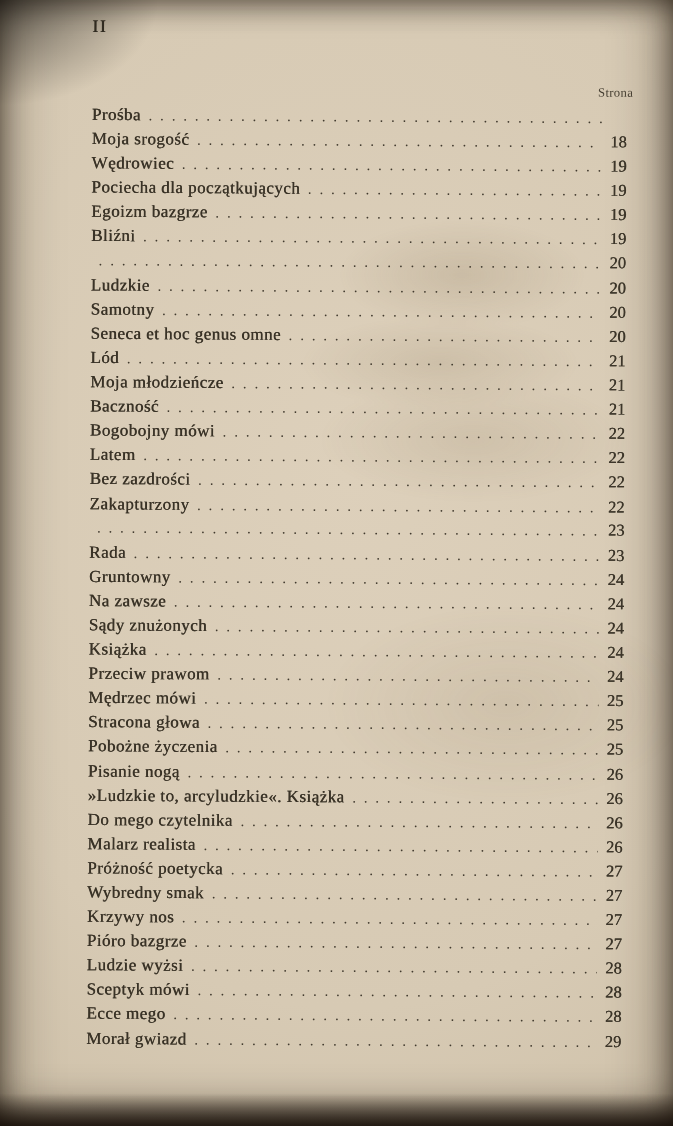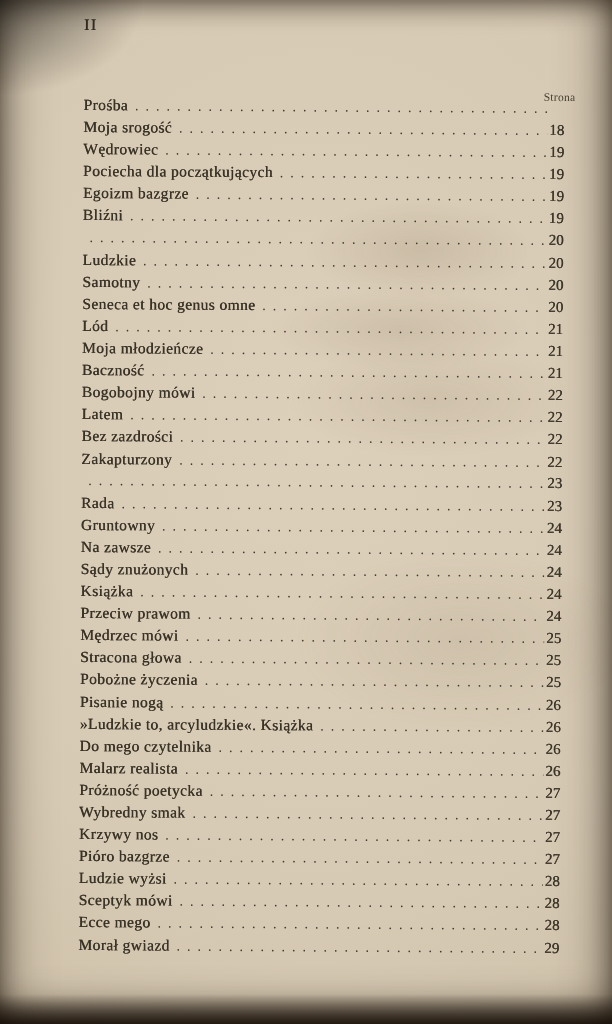--- a/index.html
+++ b/index.html
@@ -43,21 +43,21 @@
     color:#3a3327;
     transform:rotate(.35deg);
     transform-origin:top left;
   }
   .section-number{
     font-size:16px;
     letter-spacing:1.5px;
     text-shadow:.3px 0 0 currentColor;
   }
   .strona{
-    position:absolute;top:72px;right:0;
+    position:absolute;top:60px;right:0;
     font-size:11.5px;color:#453e31;
     letter-spacing:.3px;
   }
   .toc{margin-top:62px;}
   .row{
     display:flex;align-items:baseline;
     height:22.1px;
     font-size:15.5px;
   }
   .title{
@@ -66,21 +66,21 @@
     text-shadow:.35px 0 0 currentColor;
   }
   .leader{
     flex:1;overflow:hidden;white-space:nowrap;
     letter-spacing:7px;
     margin:0 2px 0 7px;
     font-size:14px;
     color:#413a2e;
   }
   .num{
-    width:26px;text-align:left;
+    width:26px;text-align:center;
     font-size:15px;
     text-shadow:.3px 0 0 currentColor;
     color:#3d362a;
   }
 </style>
 </head>
 <body>
 
 <div class="photo">
   <div class="paper"></div>

